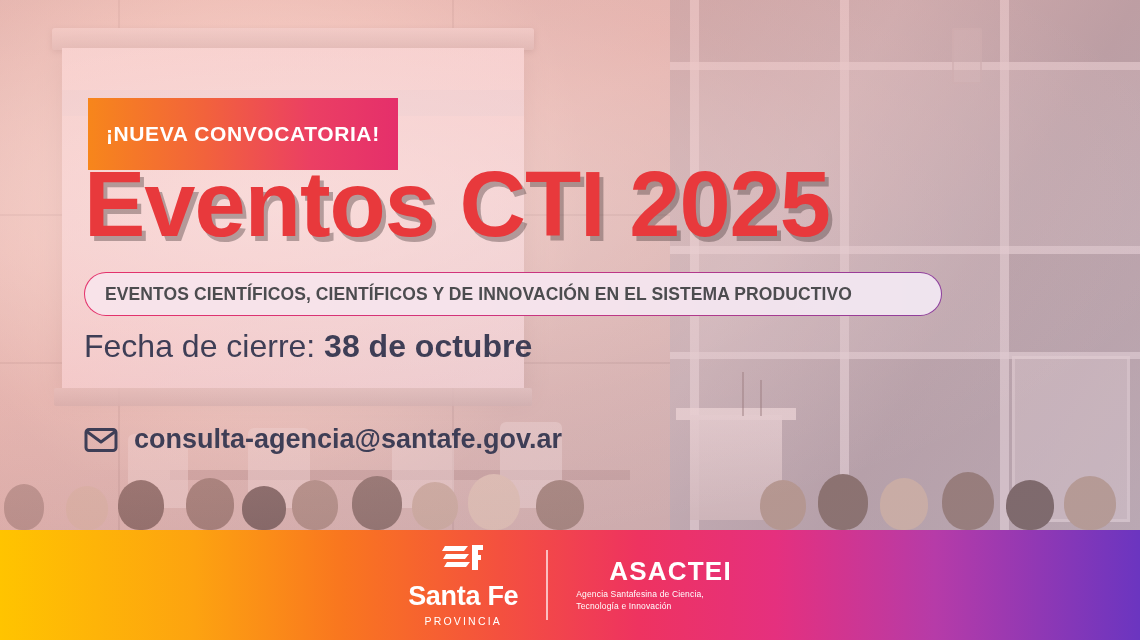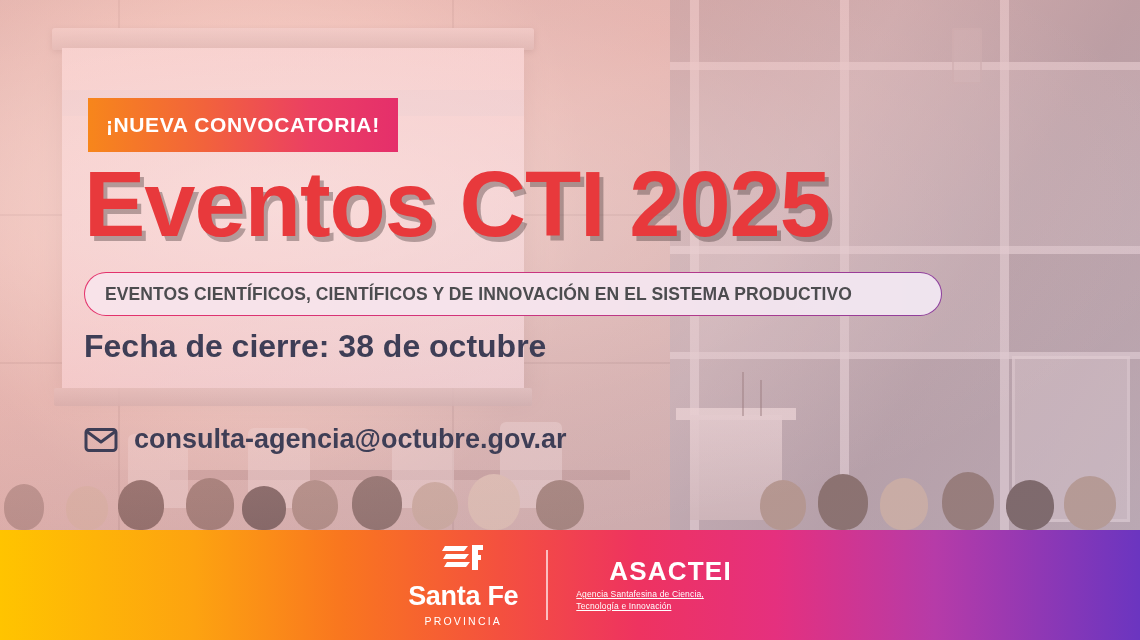--- a/index.html
+++ b/index.html
@@ -80,59 +80,59 @@
   .tint{position:absolute;inset:0;
         background:linear-gradient(150deg, rgba(247,176,168,.58) 0%, rgba(244,165,162,.48) 35%, rgba(222,170,180,.42) 65%, rgba(206,176,196,.44) 100%);
         mix-blend-mode:normal;}
   .tint2{position:absolute;inset:0;
         background:radial-gradient(ellipse at 26% 38%, rgba(255,246,244,.42) 0%, rgba(255,235,232,.10) 48%, rgba(210,180,190,0) 76%);}
 
   
   .content{position:absolute;left:0;top:0;width:1140px;height:530px;}
 
   .badge{position:absolute;left:88px;top:98px;height:40px;display:flex;align-items:center;
-        padding:7px 18px;color:#fff;font-size:21px;font-weight:bold;letter-spacing:.6px;
+        padding:16px 18px;color:#fff;font-size:21px;font-weight:bold;letter-spacing:.6px;
         background:linear-gradient(90deg,#F7861B 0%,#F2623C 38%,#EB3F63 72%,#E52F6B 100%);}
 
   .title{position:absolute;left:84px;top:158px;
         font-size:92px;line-height:1;font-weight:bold;color:#E8393C;
         letter-spacing:-1px;
         text-shadow:4px 5px 0 rgba(86,68,70,.42);}
 
   .subtitle-box{position:absolute;left:84px;top:272px;width:856px;height:42px;
         border-radius:22px;padding:1px;
         background:linear-gradient(90deg,#E4326B 0%,#D2337B 45%,#8E3F9E 100%);}
   .subtitle-inner{width:100%;height:100%;border-radius:21px;
         background:rgba(250,246,247,.90);display:flex;align-items:center;}
   .subtitle-text{padding-left:20px;font-size:17.5px;font-weight:bold;color:#4C4C4F;
         letter-spacing:.1px;white-space:nowrap;}
 
   .deadline{position:absolute;left:84px;top:328px;font-size:32px;color:#3E3E56;
         font-weight:bold;white-space:nowrap;}
-  .deadline .lead{font-weight:bold;}
+  .deadline .lead{font-weight:normal;}
   .deadline .strong{font-weight:bold;}
 
   .contact-row{position:absolute;left:84px;top:424px;display:flex;align-items:center;}
   .contact{display:flex;align-items:center;color:#3E3E56;font-size:27px;font-weight:bold;}
   .contact .glyph{display:flex;align-items:center;justify-content:center;margin-right:16px;}
   .contact.web{margin-left:90px;}
 
   
   .footer{position:absolute;left:0;bottom:0;width:1140px;height:110px;
         background:linear-gradient(90deg,#FFC400 0%,#FDA310 17%,#F9761F 30%,#F4503F 44%,#EE3360 56%,#E5307E 68%,#B63BA8 82%,#6B35C0 100%);
         display:flex;align-items:center;justify-content:center;}
   .footer-inner{display:flex;align-items:center;}
   .sf-logo{display:flex;flex-direction:column;align-items:center;color:#fff;}
   .sf-mark{margin-bottom:6px;}
   .sf-name{font-size:27px;font-weight:bold;letter-spacing:-.3px;line-height:1;text-align:center;}
   .sf-sub{font-size:10.5px;letter-spacing:2.2px;margin-top:5px;}
   .divider{width:2px;height:70px;background:rgba(255,255,255,.65);margin:0 28px;}
   .asactei{color:#fff;}
   .as-name{font-size:26px;font-weight:bold;letter-spacing:1.2px;line-height:1;margin-left:33px;}
-  .as-sub{font-size:8.5px;line-height:1.35;margin-top:5px;letter-spacing:.15px;text-decoration:underline;}
+  .as-sub{font-size:8.5px;line-height:1.35;margin-top:5px;letter-spacing:.15px;}
 </style>
 </head>
 <body>
 
 <div class="banner">
 
   <div class="photo">
     <div class="wall"></div>
     <div class="wall-glow"></div>
     <div class="seam v1"></div>
@@ -213,21 +213,21 @@
 
     <div class="contact-row">
 
       <div class="contact mail">
         <span class="glyph">
           <svg width="34" height="26" viewBox="0 0 34 26" fill="none" aria-hidden="true">
             <rect x="2" y="2.5" width="30" height="21" rx="3" stroke="#3E3E56" stroke-width="3"></rect>
             <path d="M3.5 5 L17 15 L30.5 5" stroke="#3E3E56" stroke-width="3" fill="none" stroke-linecap="round" stroke-linejoin="round"></path>
           </svg>
         </span>
-        <span>consulta-agencia@octubre.gov.ar</span>
+        <span>consulta-agencia@santafe.gov.ar</span>
       </div>
 
 
     </div>
   </div>
 
   <div class="footer">
     <div class="footer-inner">
 
       <div class="sf-logo">

